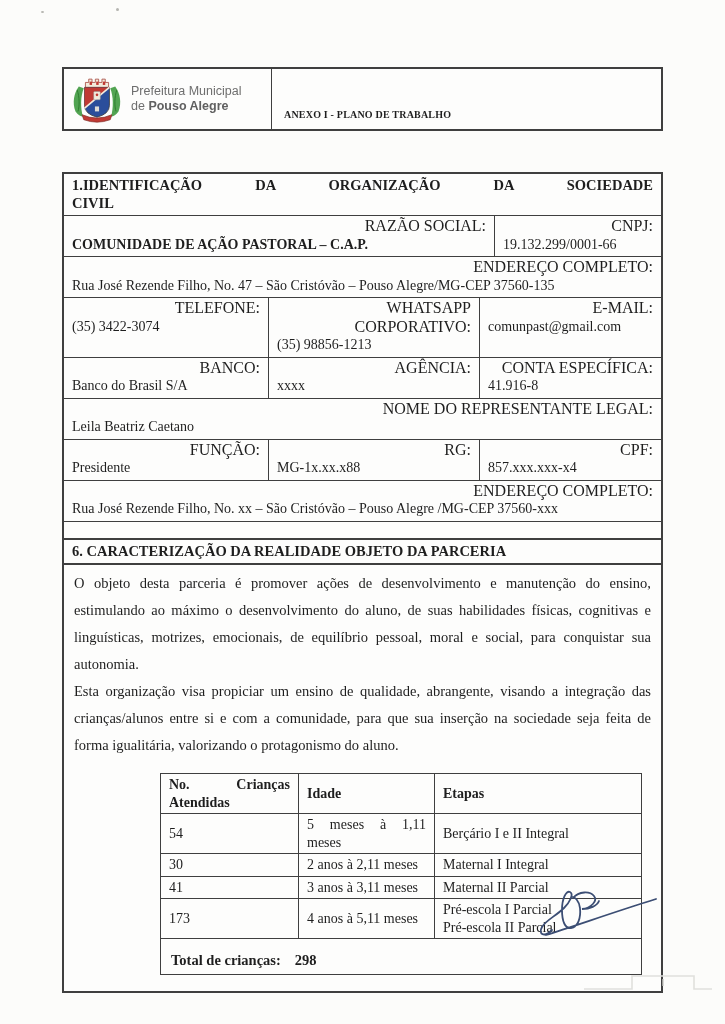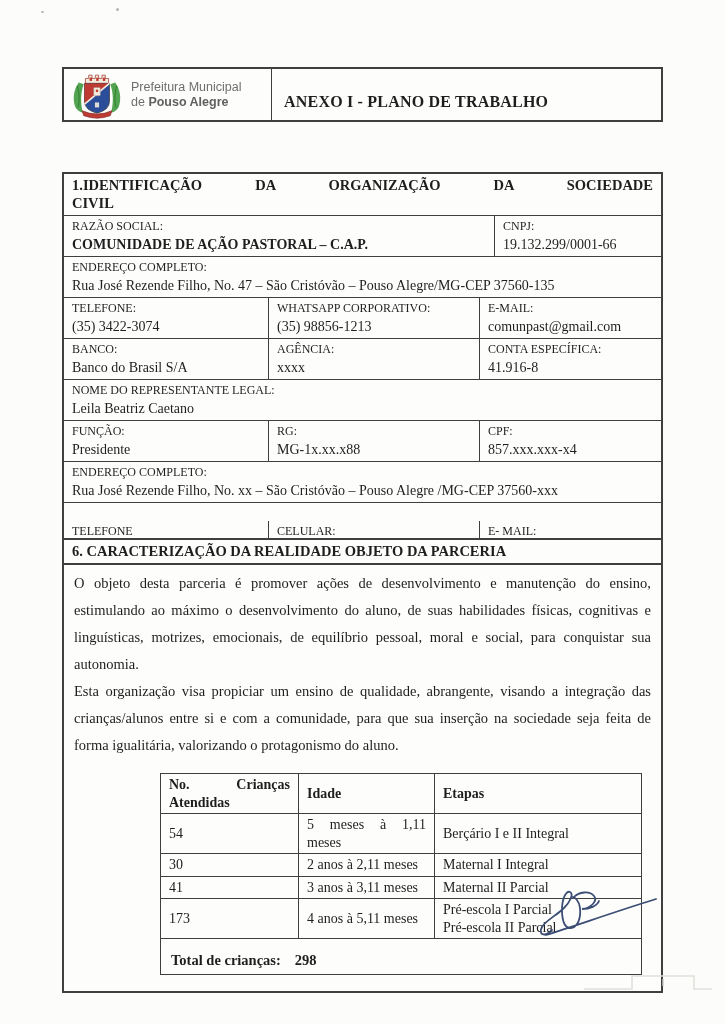--- a/index.html
+++ b/index.html
@@ -3,42 +3,42 @@
 <meta charset="utf-8">
 <style>
   html,body{margin:0;padding:0;background:#e8e8e6;}
   .page{position:relative;width:725px;height:1024px;background:#fcfcfa;overflow:hidden;
         font-family:"Liberation Serif",serif;color:#1e1e1e;}
   .speck{position:absolute;background:#b5b5b0;border-radius:50%;}
   .s1{left:41px;top:11px;width:3px;height:2px;}
   .s2{left:116px;top:8px;width:3px;height:3px;}
 
   
-  .header-box{position:absolute;left:62px;top:67px;width:601px;height:55px;
+  .header-box{position:absolute;left:62px;top:67px;width:601px;height:64px;
               border:2px solid #3f3f3f;display:flex;background:#fdfdfc;box-sizing:border-box;}
   .logo-cell{width:208px;border-right:1.5px solid #3f3f3f;display:flex;align-items:center;
              gap:9px;padding:2px 4px 2px 8px;box-sizing:border-box;}
   .logo-text{font-family:"Liberation Sans",sans-serif;font-size:12.5px;line-height:15px;color:#6e6e6e;}
   .logo-text b{color:#606060;}
   .title-cell{flex:1;display:flex;align-items:flex-end;padding:0 10px 9px 12px;box-sizing:border-box;}
-  .doc-title{font-weight:bold;font-size:16px;letter-spacing:.2px;}
+  .doc-title{font-weight:bold;font-size:10px;letter-spacing:.2px;}
 
   
   .box{position:absolute;left:62px;width:601px;border:2px solid #3f3f3f;box-sizing:border-box;background:#fdfdfc;}
   .sec1{top:172px;}
   .sec2{top:538px;}
   .sec-title{font-weight:bold;font-size:14.5px;padding:2px 8px 3px;border-bottom:1.5px solid #3f3f3f;line-height:18px;}
   .jline{text-align:justify;text-align-last:justify;}
   .sec2 > .sec-title{border-bottom-width:2px;}
 
   .row{display:flex;border-bottom:1px solid #3f3f3f;}
   .row:last-child{border-bottom:none;margin-top:18px;}
   .cell{padding:1px 8px 2px;box-sizing:border-box;}
   .cell + .cell{border-left:1px solid #3f3f3f;}
-  .lbl{font-size:12px;line-height:18.5px;}
+  .lbl{font-size:16px;line-height:18.5px;text-align:right;}
   .val{font-size:14px;line-height:18.5px;}
   .bold{font-weight:bold;}
   .w-main{width:430px;}  .w-cnpj{flex:1;}
   .c3a{width:204px;}     .c3b{width:211px;}    .c3c{flex:1;}
   .full{width:100%;}
 
   
   .sec2-body{padding:5px 10px 16px;}
   .para{text-align:justify;font-size:14.5px;line-height:27px;margin:0;}
 

